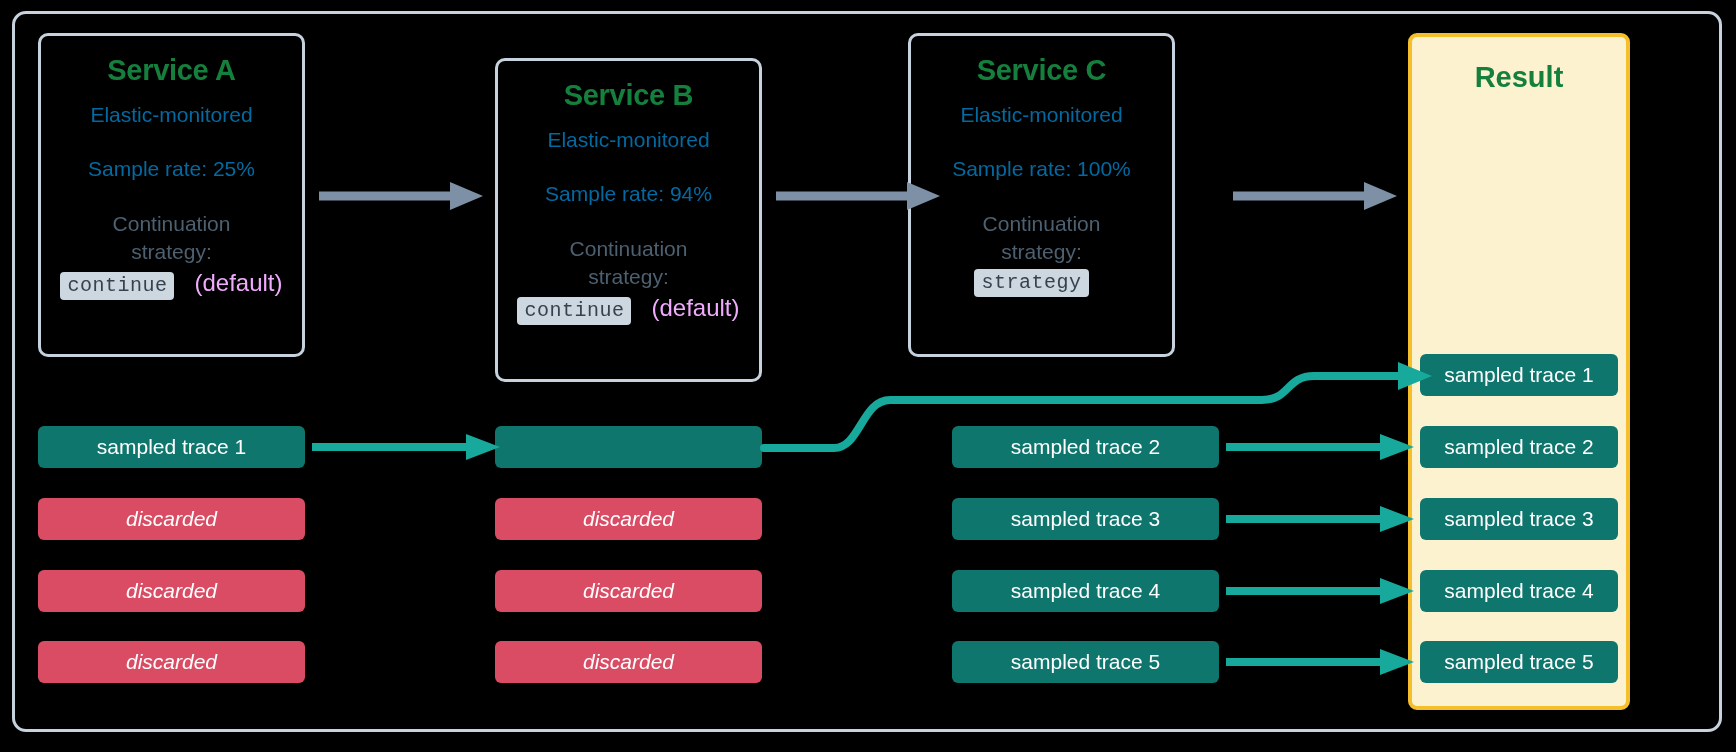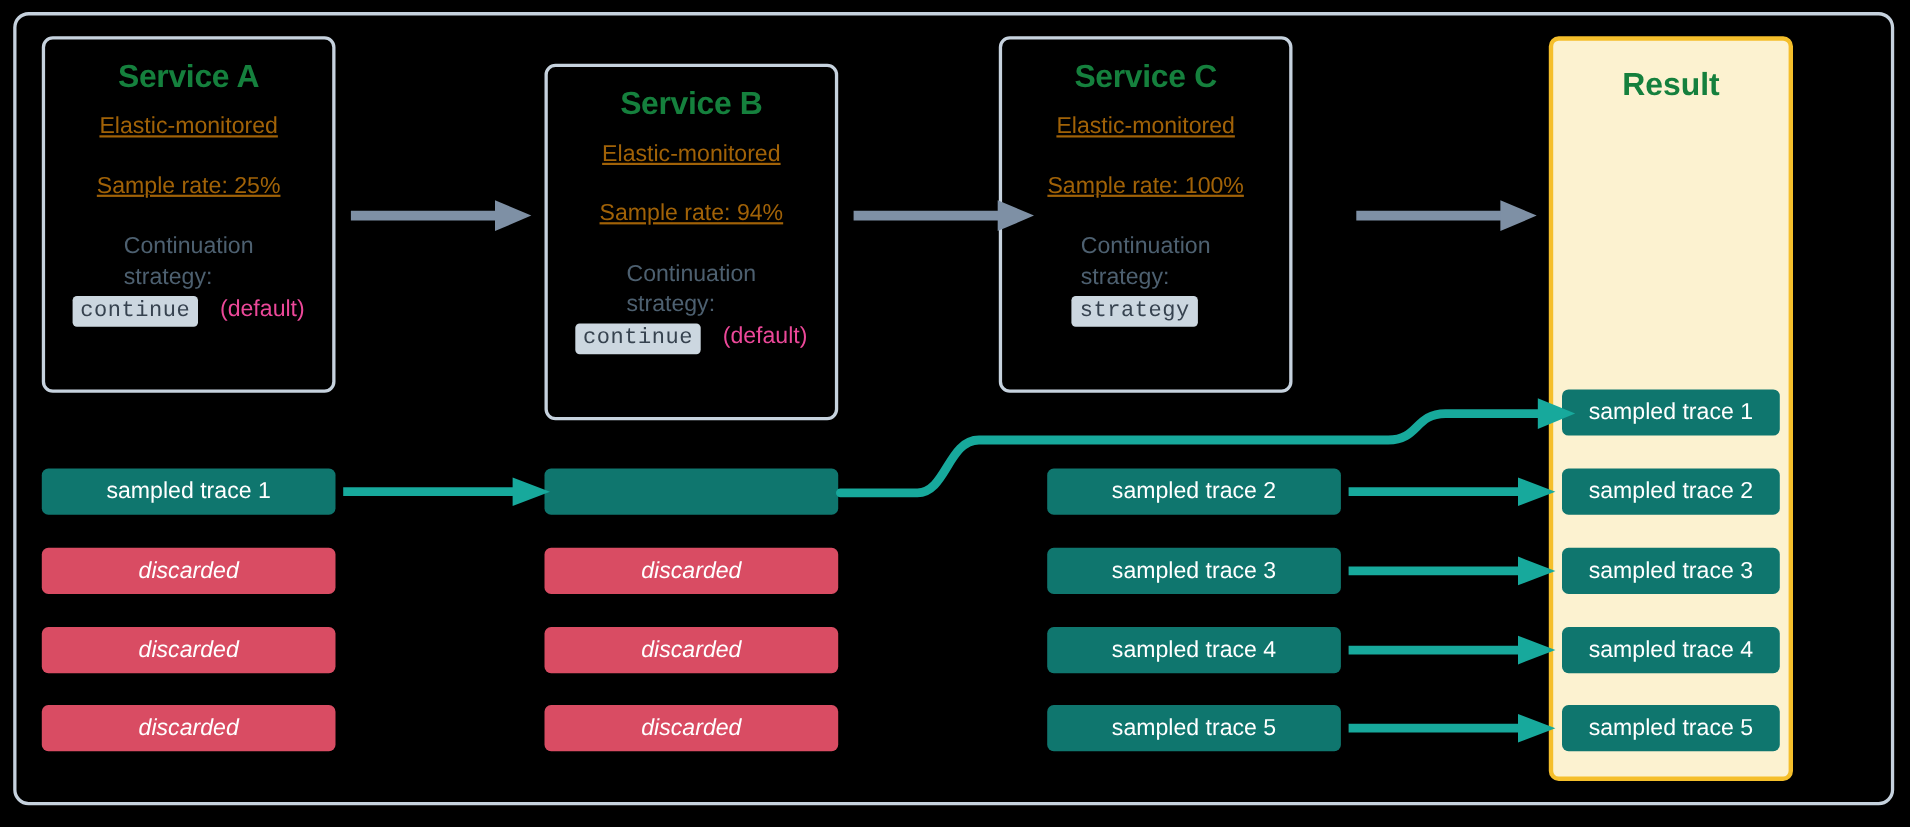--- a/index.html
+++ b/index.html
@@ -47,51 +47,50 @@
   }
   .service-title {
     font-size: 29px;
     font-weight: bold;
     color: #15803d;
     letter-spacing: -0.3px;
     margin-bottom: 14px;
   }
   .service-sub {
     font-size: 21px;
-    color: #a16207;
+    color: #0369a1;
     line-height: 1.35;
-    text-decoration: underline;
   }
   .spacer-sm { height: 26px; }
   .service-strategy {
     font-size: 21px;
     color: #4d6070;
-    text-align: left;
+    text-align: center;
     line-height: 1.36;
     margin-top: 26px;
   }
   .code-row {
     display: flex;
     align-items: baseline;
     justify-content: center;
     gap: 20px;
     margin-top: 2px;
   }
   code.code-chip {
     font-family: "Liberation Mono", "DejaVu Sans Mono", monospace;
     font-size: 20px;
     color: #36424f;
     background: #ccd7e0;
     border-radius: 4px;
     padding: 2px 7px 3px 7px;
     letter-spacing: 0.5px;
   }
   .default-note {
-    font-size: 21px;
-    color: #ec4899;
+    font-size: 24px;
+    color: #f0abfc;
   }
 
   
   #result-card {
     position: absolute;
     left: 1408px;
     top: 33px;
     width: 222px;
     height: 677px;
     box-sizing: border-box;

